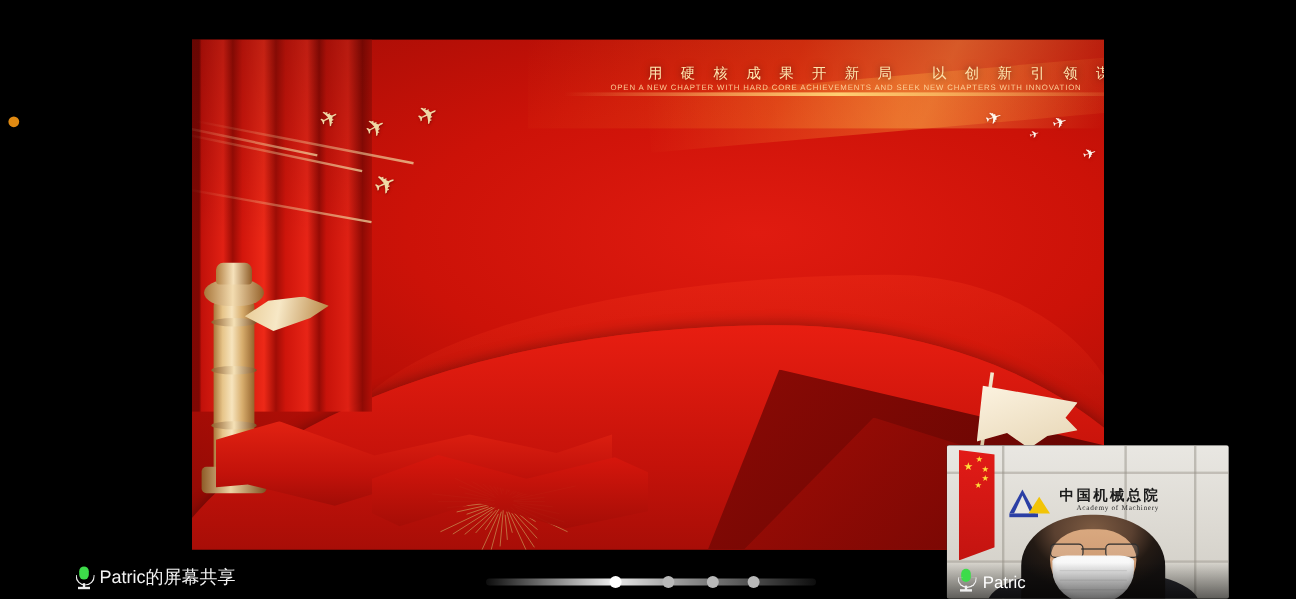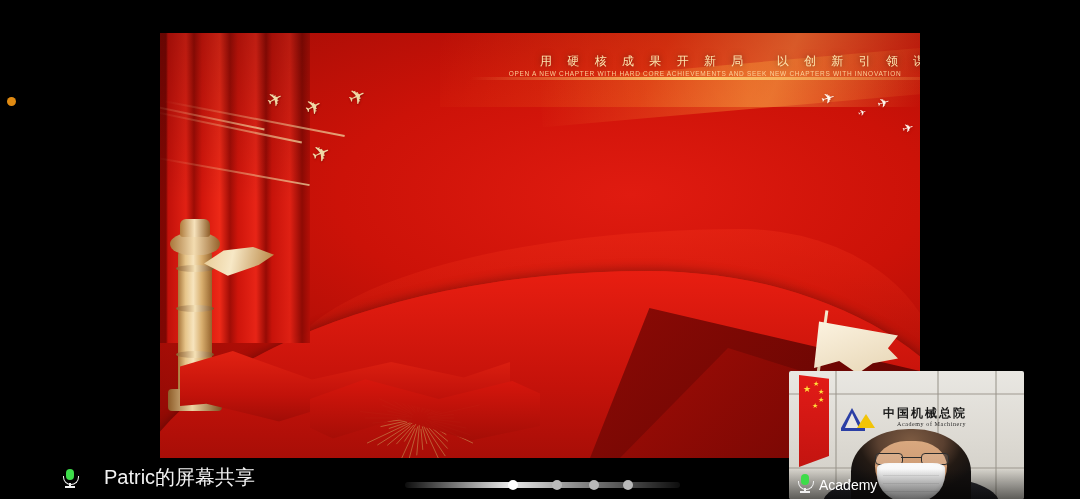--- a/index.html
+++ b/index.html
@@ -119,22 +119,22 @@
   #slide-title{position:absolute;left:0;right:0;top:122px;text-align:center;
      font-family:"DejaVu Sans","Liberation Sans",sans-serif;
      font-weight:bold;font-size:40px;line-height:1.32;letter-spacing:2px;
      color:#ffd24a;
      background:linear-gradient(180deg,#fff0b4 0%,#ffd241 42%,#f0a61d 78%,#ffdf7a 100%);
      -webkit-background-clip:text;background-clip:text;-webkit-text-fill-color:transparent;
      text-shadow:0 2px 6px rgba(90,0,0,.55);}
   #slide-title .tline{display:block;white-space:nowrap;}
 
   
-  .share-label{position:absolute;left:62px;bottom:8px;display:flex;align-items:center;gap:26px;
-               color:#f2f2f2;font-size:20px;}
+  .share-label{position:absolute;left:62px;bottom:8px;display:flex;align-items:center;gap:5px;
+               color:#f2f2f2;font-size:15px;}
   .mic-icon{width:16px;height:20px;position:relative;display:inline-block;}
   .mic-icon .cap{position:absolute;left:4px;top:1px;width:8px;height:11px;border-radius:4px;
                  background:#3ddc4a;}
   .mic-icon .arc{position:absolute;left:1px;top:8px;width:14px;height:8px;
                  border:1.6px solid #f0f0f0;border-top:none;border-radius:0 0 8px 8px;}
   .mic-icon .stem{position:absolute;left:7px;top:15px;width:2px;height:4px;background:#f0f0f0;}
   .mic-icon .base{position:absolute;left:3px;top:18px;width:10px;height:2px;background:#f0f0f0;}
 
   
   .rail{position:absolute;left:405px;bottom:11px;width:275px;height:6px;
@@ -356,16 +356,16 @@
       <span class="pleat" style="top:28px"></span>
     </div>
 
     <div class="vid-overlay"></div>
     <span class="vid-mic mic-icon">
       <span class="cap"></span>
         <span class="arc"></span>
         <span class="stem"></span>
         <span class="base"></span>
     </span>
-    <div class="vid-name">Academy</div>
+    <div class="vid-name">Patric</div>
   </div>
 
 </div>
 
 </body></html>

